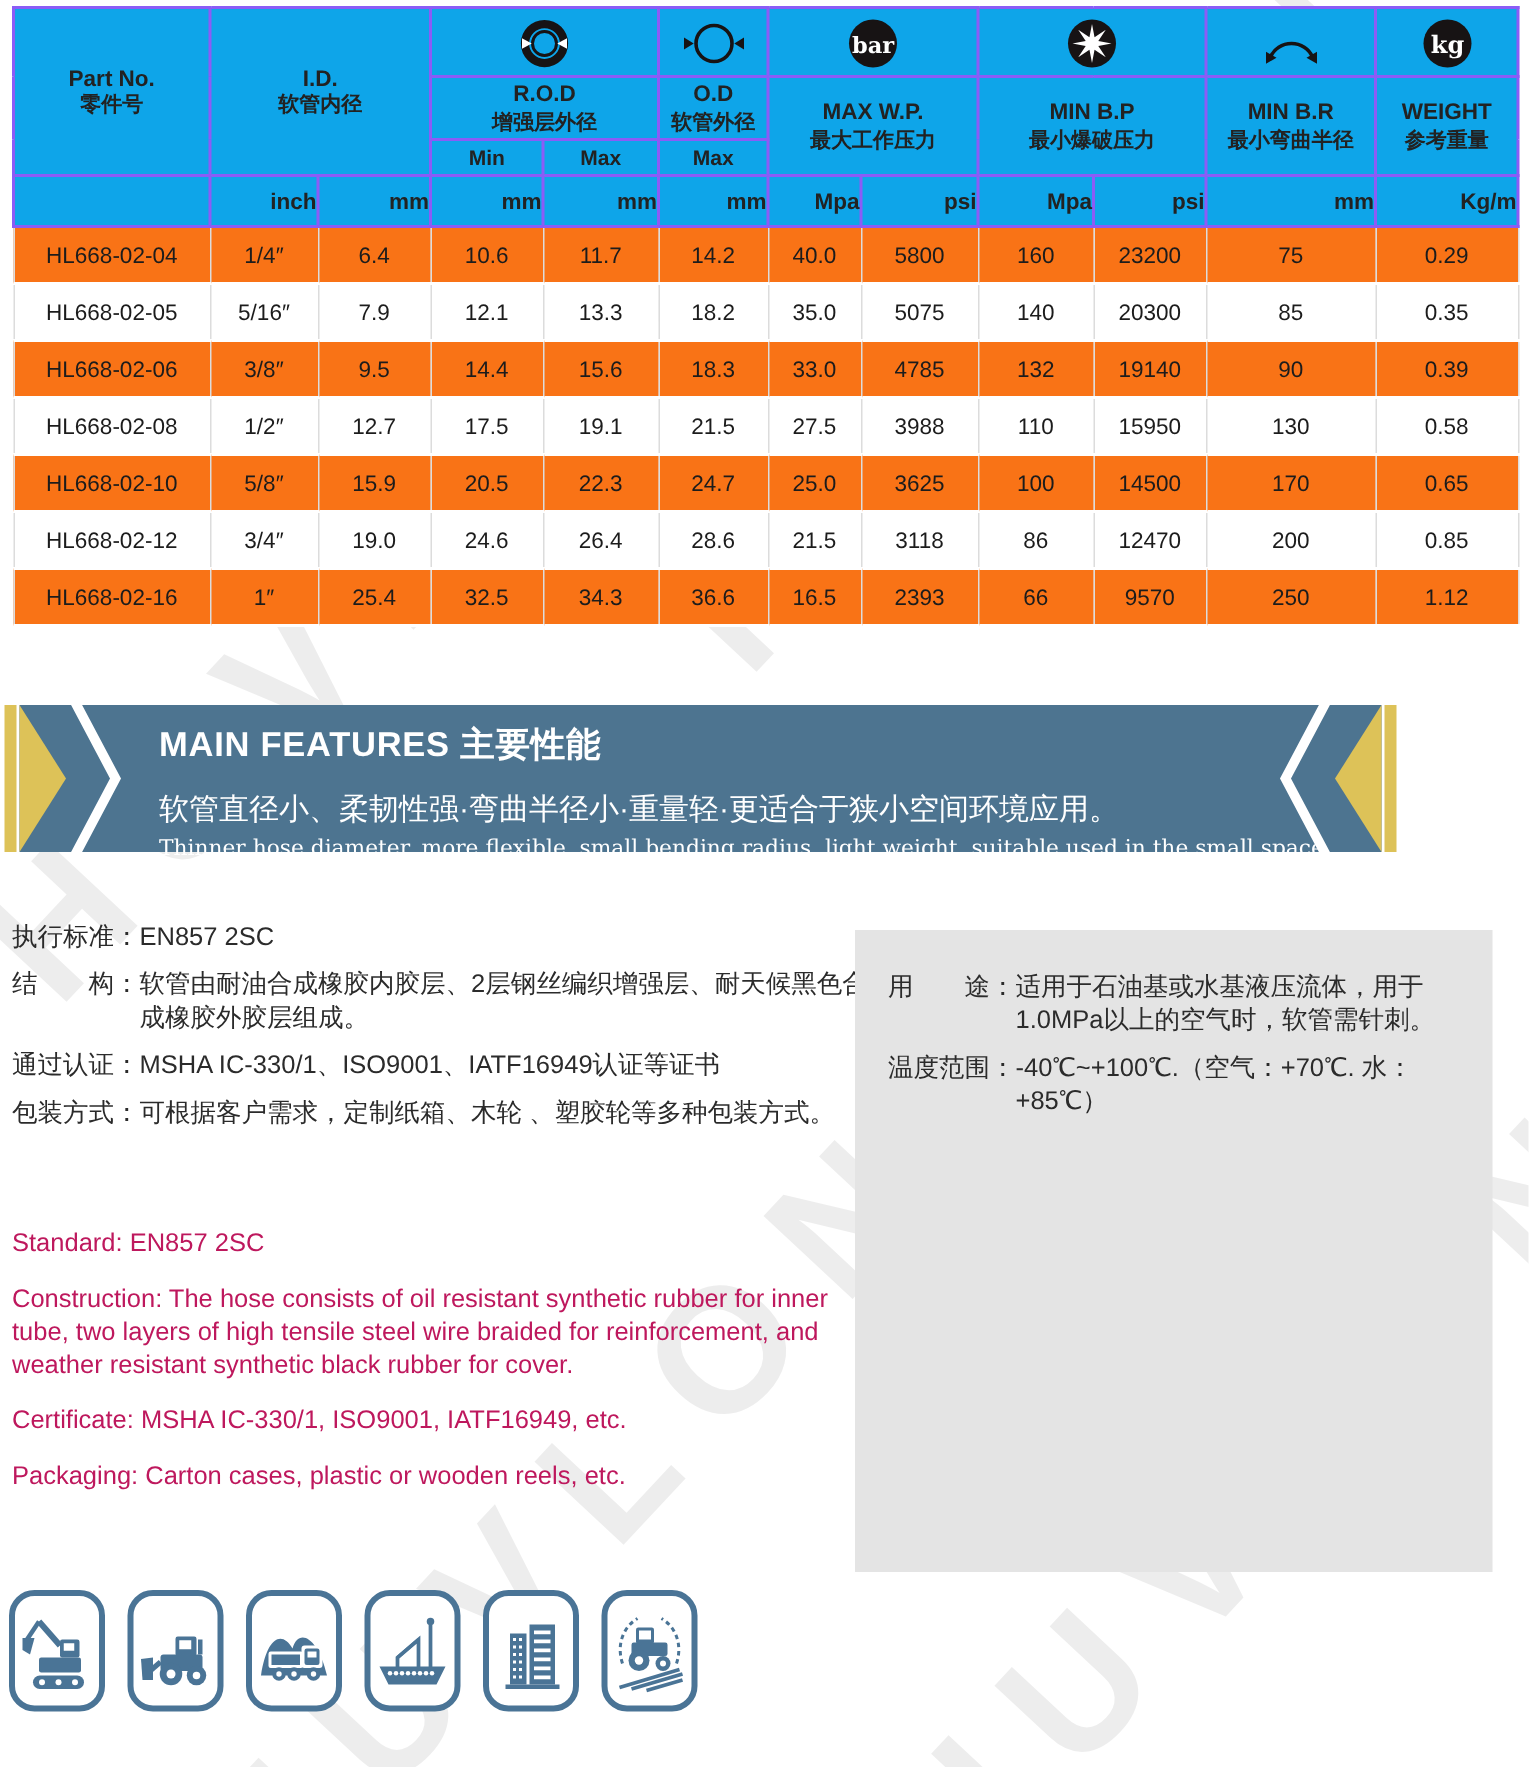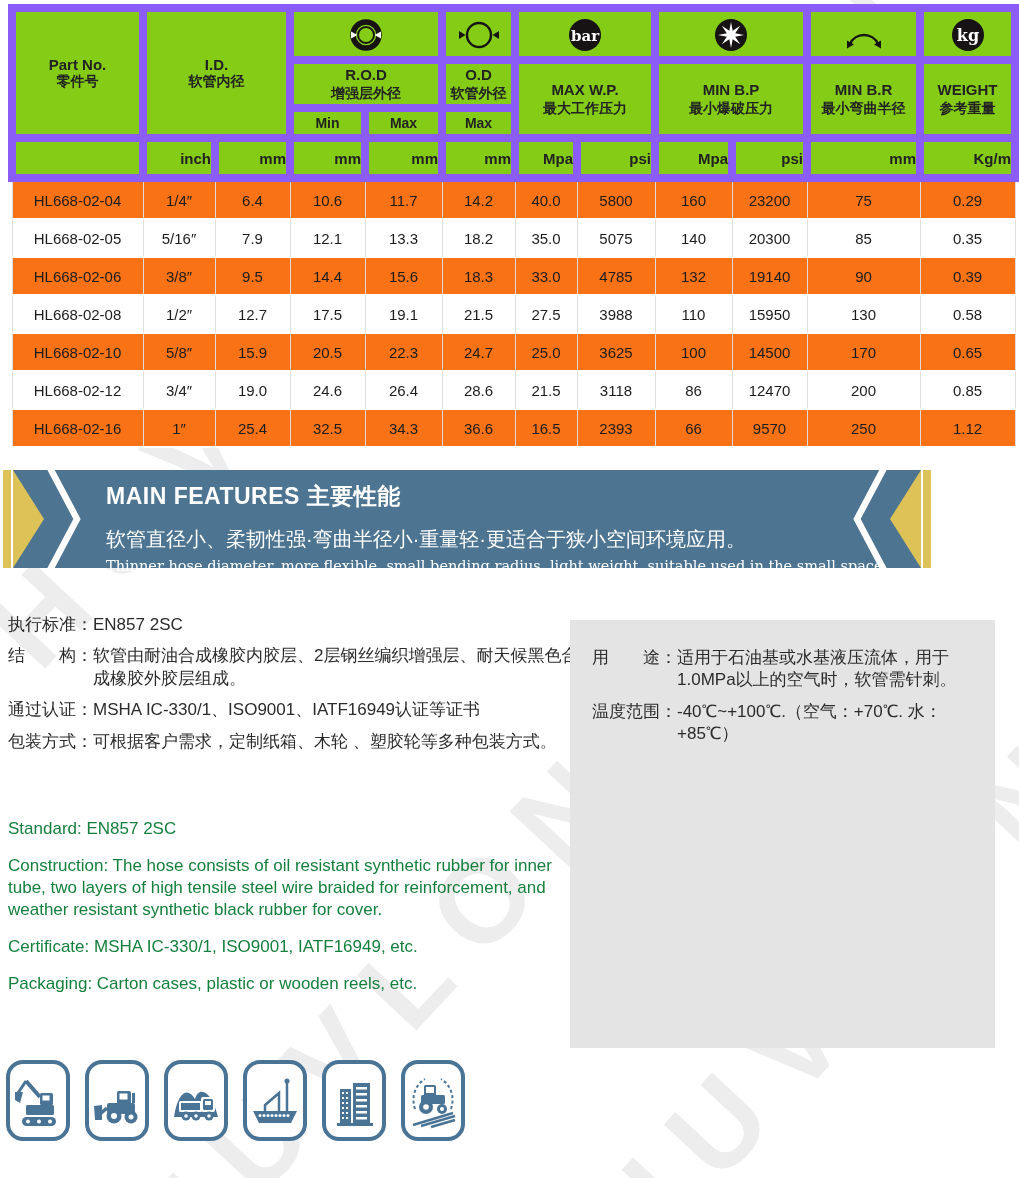--- a/index.html
+++ b/index.html
@@ -13,21 +13,21 @@
     font-size:118px;letter-spacing:30px;white-space:nowrap;
     color:rgba(125,125,125,0.14);transform:rotate(-47deg);transform-origin:0 0;
     pointer-events:none;z-index:0;
   }
   
   table.spec{
     position:absolute;left:8px;top:4px;width:1003px;z-index:1;
     border-collapse:collapse;table-layout:fixed;text-align:center;
   }
   table.spec thead th{
-    background:#84cc16;border:8px solid #8b5cf6;
+    background:#0ea5e9;border:2px solid #8b5cf6;
     font-weight:bold;color:#222;padding:0;vertical-align:middle;
   }
   .h-icons th{height:44px;}
   .h-labels th{height:40px;font-size:15px;line-height:1.25;}
   .h-minmax th{height:22px;font-size:14px;}
   .hdr-en{font-size:15px;}
   .hdr-zh{font-size:14px;}
   tr.units th{
     background:#ffffff;font-weight:normal;font-size:15px;height:32px;
     border:1px solid #e2e2e2;border-top:3px solid #ffffff;border-bottom:2px solid #eeeeee;text-align:right;
@@ -48,21 +48,21 @@
   .decor-right{right:0;transform:scaleX(-1);}
   .banner-text{position:absolute;left:106px;top:11px;color:#ffffff;}
   .banner-title{font-size:23px;font-weight:bold;letter-spacing:0.5px;}
   .banner-zh{font-size:20px;margin-top:14px;}
   .banner-en{font-family:"DejaVu Serif",serif;font-size:14.5px;margin-top:5px;}
   
   .specs-zh{position:absolute;left:8px;top:614px;width:578px;font-size:17px;z-index:1;color:#2b2b2b;}
   .spec-item{display:flex;margin-bottom:9px;line-height:1.32;}
   .spec-label{white-space:nowrap;flex:0 0 auto;}
   .spec-text{flex:1 1 auto;}
-  .specs-en{position:absolute;left:8px;top:818px;width:580px;font-size:17px;z-index:1;color:#15803d;}
+  .specs-en{position:absolute;left:8px;top:818px;width:580px;font-size:17px;z-index:1;color:#be185d;}
   .specs-en p{margin:0 0 15px 0;line-height:1.3;}
   
   .right-panel{position:absolute;left:570px;top:620px;width:425px;height:428px;background:#e4e4e4;z-index:1;}
   .usage-zh{position:absolute;left:22px;right:16px;top:27px;font-size:17px;color:#2b2b2b;}
   .usage-en{position:absolute;left:22px;right:18px;top:200px;font-size:17px;color:#141414;}
   .usage-en p{margin:0 0 16px 0;line-height:1.35;text-align:justify;}
   
   .app-icons{position:absolute;left:6px;top:1060px;display:flex;gap:15px;z-index:1;}
   .tile{
     width:64px;height:81px;box-sizing:border-box;background:#fff;

